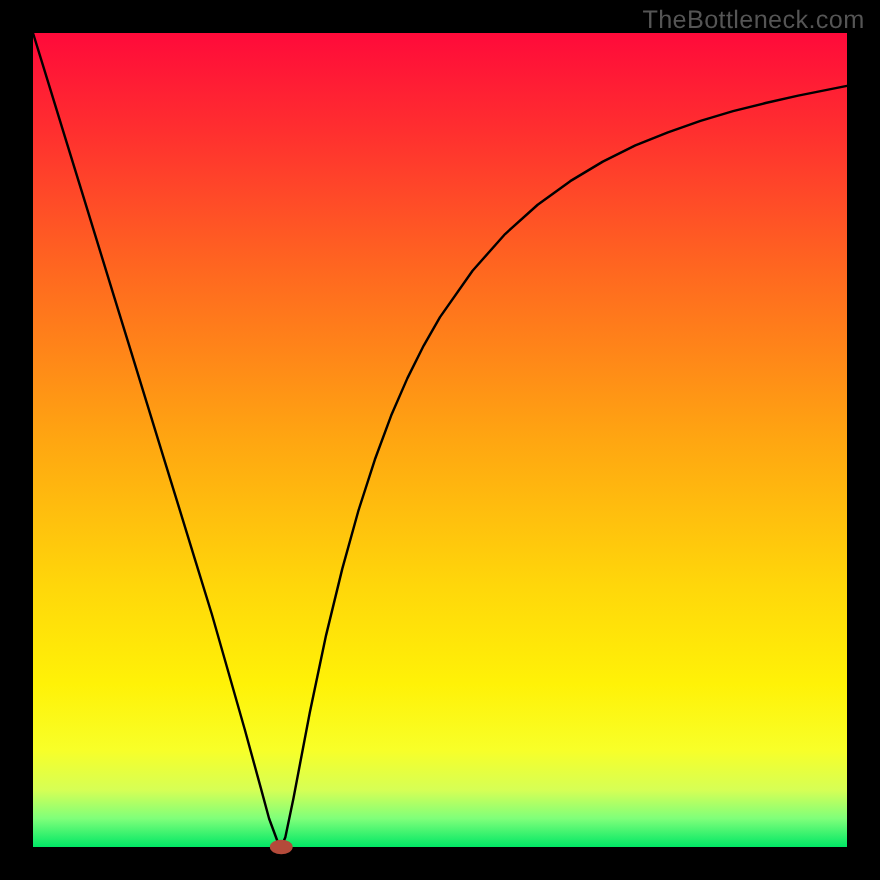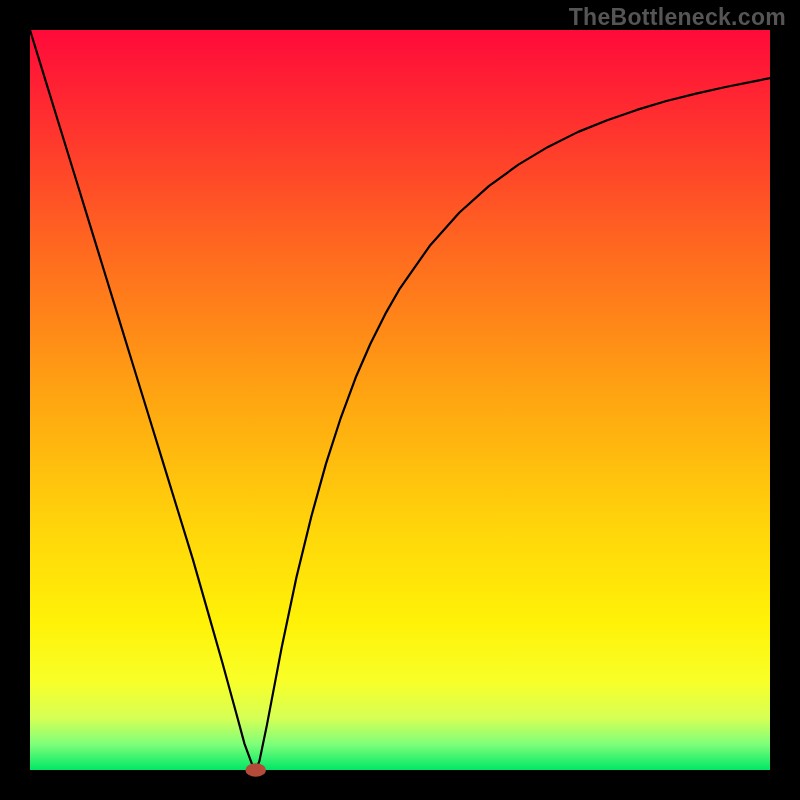--- a/index.html
+++ b/index.html
@@ -15,21 +15,21 @@
     position: relative;
     width: 800px;
     height: 800px;
   }
   .watermark {
     position: absolute;
     top: 4px;
     right: 14px;
     color: #555;
     font-size: 23px;
-    font-weight: 700;
+    font-weight: 400;
     letter-spacing: 0.3px;
     z-index: 10;
     user-select: none;
     font-family: Arial, sans-serif;
   }
   svg.plot {
     position: absolute;
     left: 0;
     top: 0;
   }

